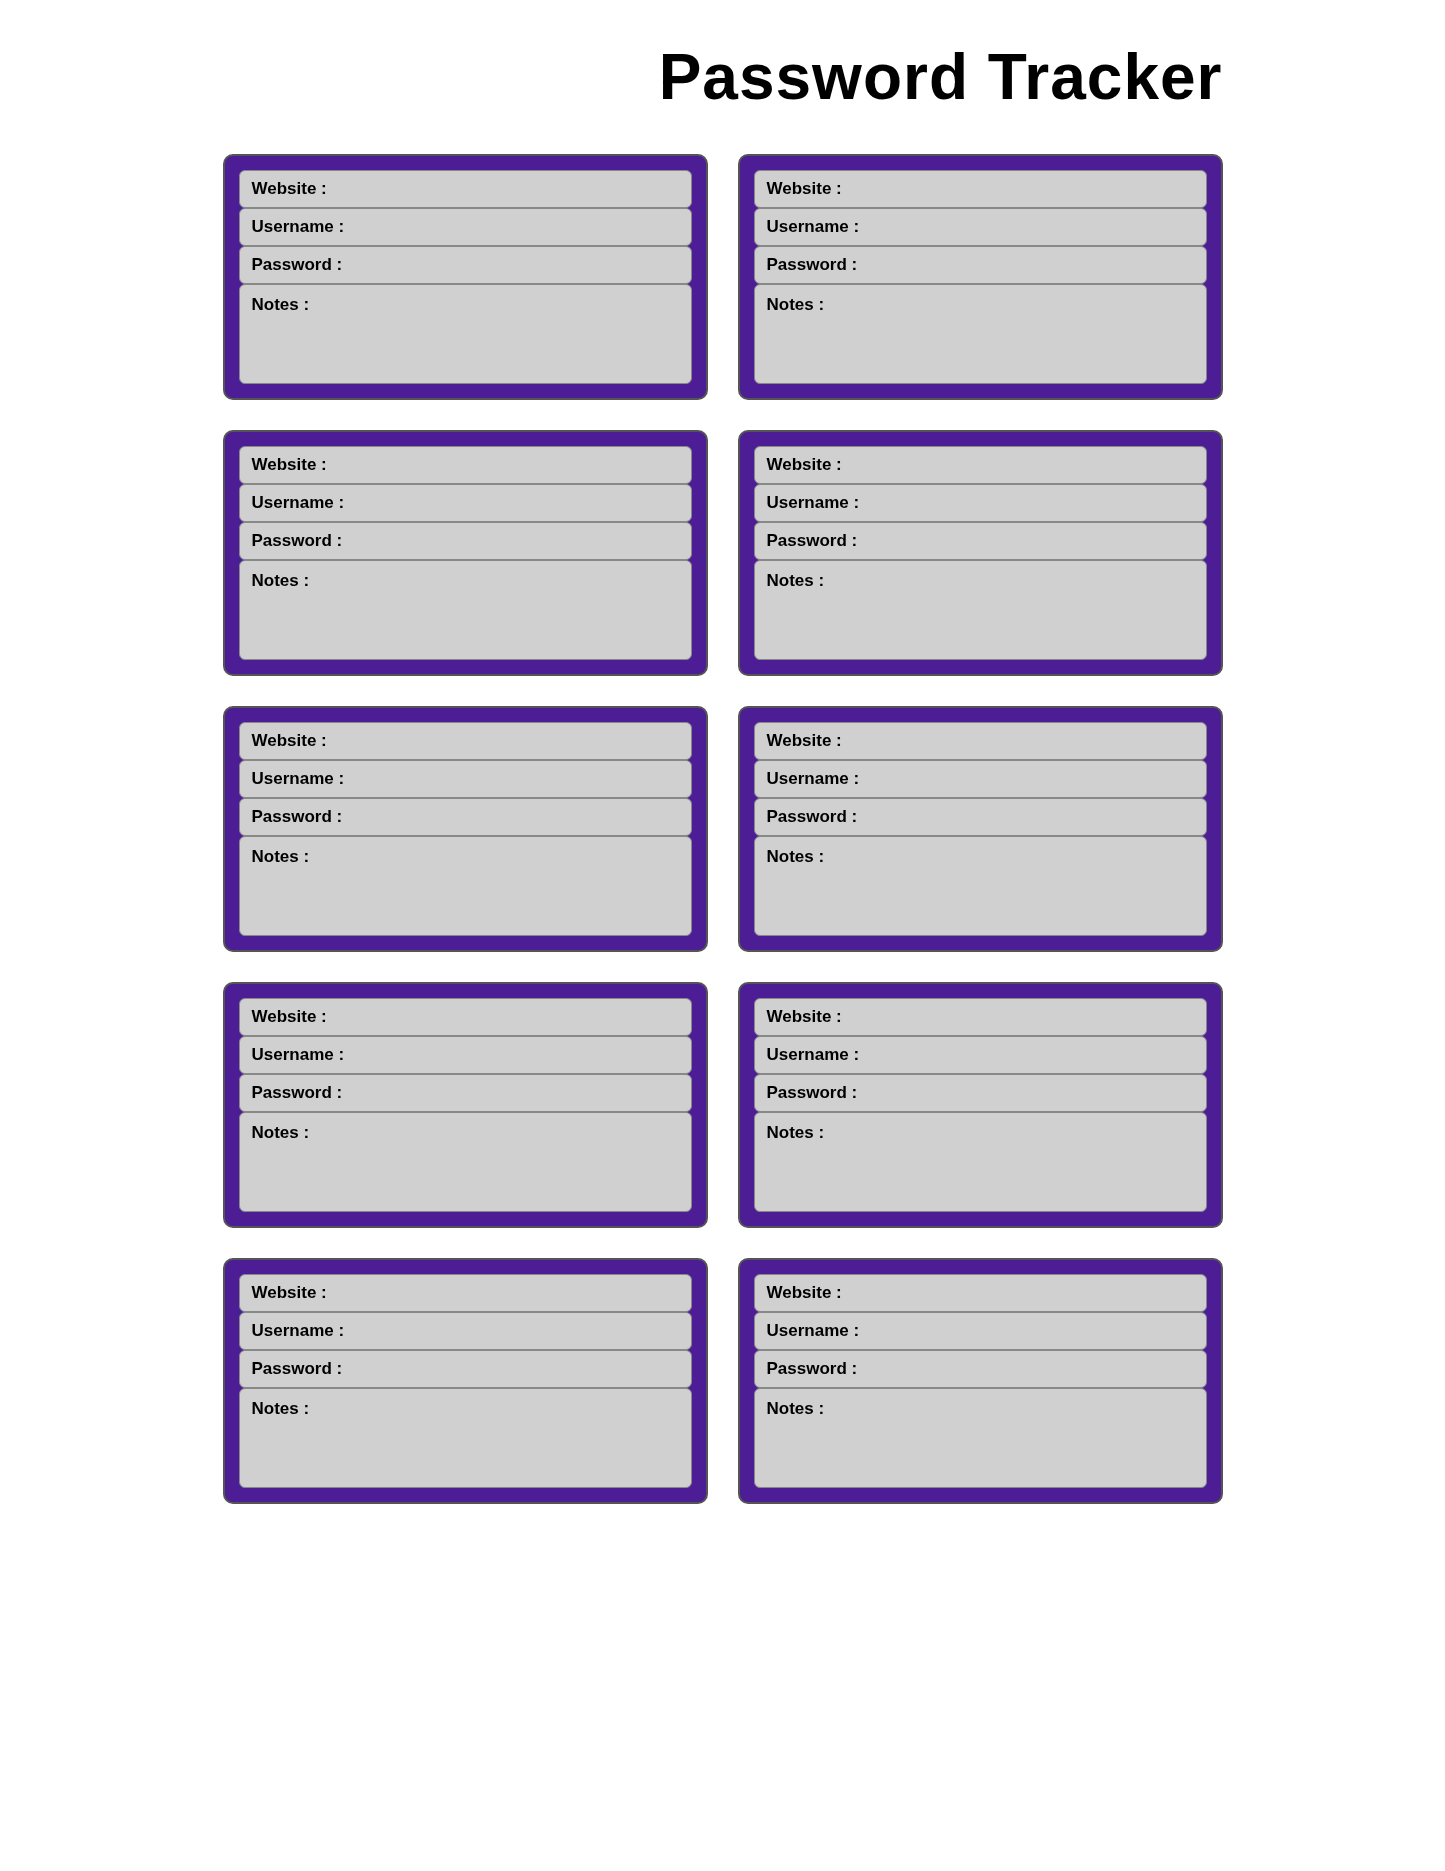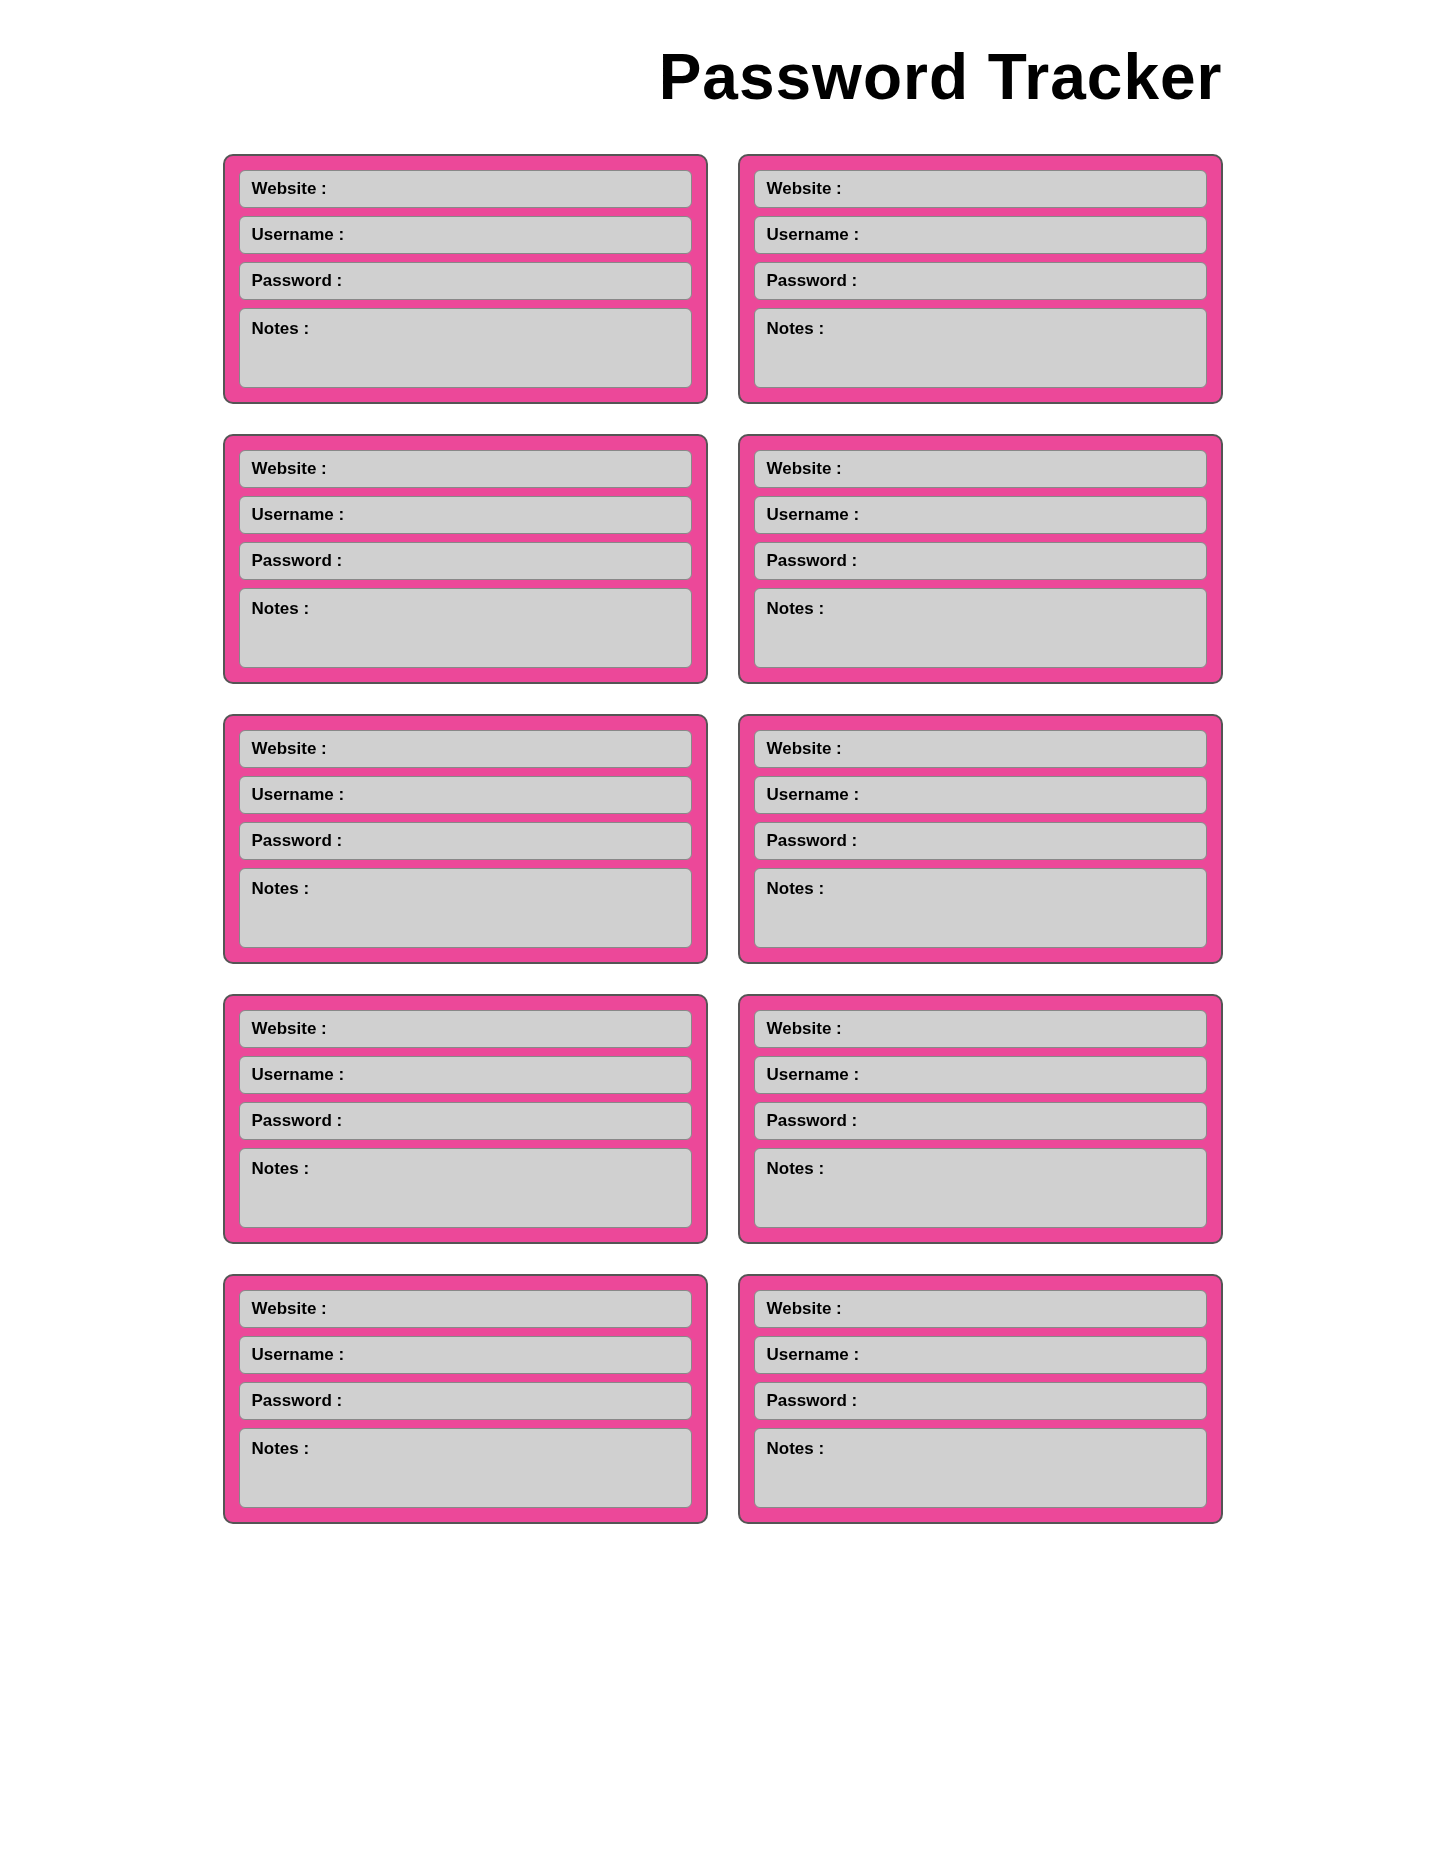--- a/index.html
+++ b/index.html
@@ -39,36 +39,36 @@
       gap: 30px;
       width: 100%;
     }
 
     .card {
       border: 2px solid #555555;
       border-radius: 10px;
       padding: 14px;
       display: flex;
       flex-direction: column;
-      gap: 8px;
-      background: #ec4899;
+      gap: 0;
+      background: #4c1d95;
     }
 
     .field {
       background: #d0d0d0;
       border: 1.5px solid #888888;
       border-radius: 6px;
       padding: 8px 12px;
       font-size: 17px;
       font-weight: 700;
       color: #000000;
     }
 
     .field.notes {
-      height: 80px;
+      height: 100px;
       display: flex;
       align-items: flex-start;
       padding-top: 10px;
     }
   </style>
 </head>
 <body>
 
 <div class="page">
   <h1 class="page-title">Password Tracker</h1>

